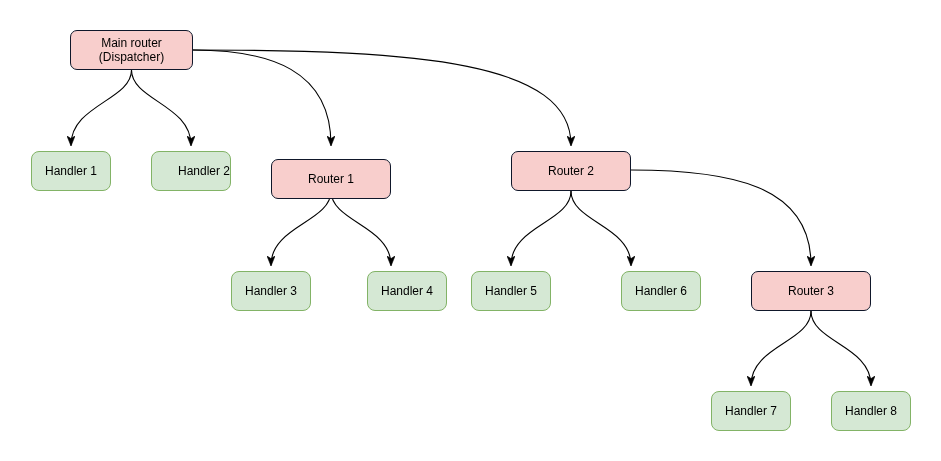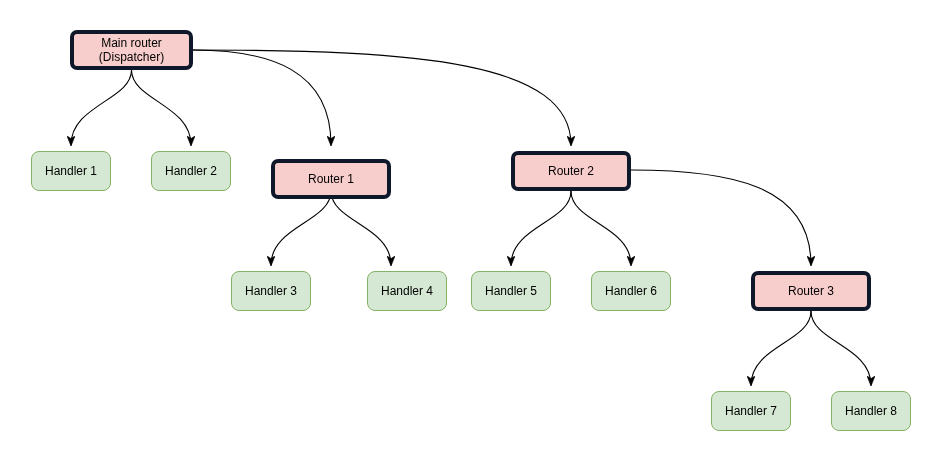--- a/index.html
+++ b/index.html
@@ -34,21 +34,21 @@
     justify-content: center;
     text-align: center;
     font-size: 12px;
     line-height: 14px;
     color: #000000;
     white-space: pre-line;
     z-index: 2;
   }
   .node-router {
     background: #f8cecc;
-    border: 4px solid #0f172a;
+    border: 1px solid #0f172a;
     border-radius: 7px;
   }
   .node-handler {
     background: #d5e8d4;
     border: 1px solid #82b366;
     border-radius: 8px;
   }
   .node-label {
     display: block;
     white-space: pre-line;
@@ -77,25 +77,25 @@
         <path d="M 631 170 C 730 170 811 185 811 265" marker-end="url(#arrowhead)"></path>
         <path d="M 811 311 C 811 342 751 346 751 385" marker-end="url(#arrowhead)"></path>
         <path d="M 811 311 C 811 342 871 346 871 385" marker-end="url(#arrowhead)"></path>
       </g>
   </svg>
 
   <div id="nodes-group">
       <div class="node node-router" style="left: 70px; top: 30px; width: 123px; height: 40px;"><span class="node-label">Main router
 (Dispatcher)</span></div>
       <div class="node node-handler" style="left: 31px; top: 151px; width: 80px; height: 40px;"><span class="node-label">Handler 1</span></div>
-      <div class="node node-handler" style="left: 151px; top: 151px; width: 80px; height: 40px;"><span class="node-label">Handler 2</span></div>
+      <div class="node node-handler" style="left: 151px; top: 151px; width: 80px; height: 40px; justify-content: flex-end;"><span class="node-label">Handler 2</span></div>
       <div class="node node-router" style="left: 271px; top: 159px; width: 120px; height: 40px;"><span class="node-label">Router 1</span></div>
       <div class="node node-router" style="left: 511px; top: 151px; width: 120px; height: 40px;"><span class="node-label">Router 2</span></div>
       <div class="node node-handler" style="left: 231px; top: 271px; width: 80px; height: 40px;"><span class="node-label">Handler 3</span></div>
       <div class="node node-handler" style="left: 351px; top: 271px; width: 80px; height: 40px; margin-left: 16px;"><span class="node-label">Handler 4</span></div>
       <div class="node node-handler" style="left: 471px; top: 271px; width: 80px; height: 40px;"><span class="node-label">Handler 5</span></div>
-      <div class="node node-handler" style="left: 591px; top: 271px; width: 80px; height: 40px;"><span class="node-label">Handler 6</span></div>
+      <div class="node node-handler" style="left: 621px; top: 271px; width: 80px; height: 40px;"><span class="node-label">Handler 6</span></div>
       <div class="node node-router" style="left: 751px; top: 271px; width: 120px; height: 40px;"><span class="node-label">Router 3</span></div>
       <div class="node node-handler" style="left: 711px; top: 391px; width: 80px; height: 40px;"><span class="node-label">Handler 7</span></div>
       <div class="node node-handler" style="left: 831px; top: 391px; width: 80px; height: 40px;"><span class="node-label">Handler 8</span></div>
     </div>
 
 </div>
 
 </body></html>

